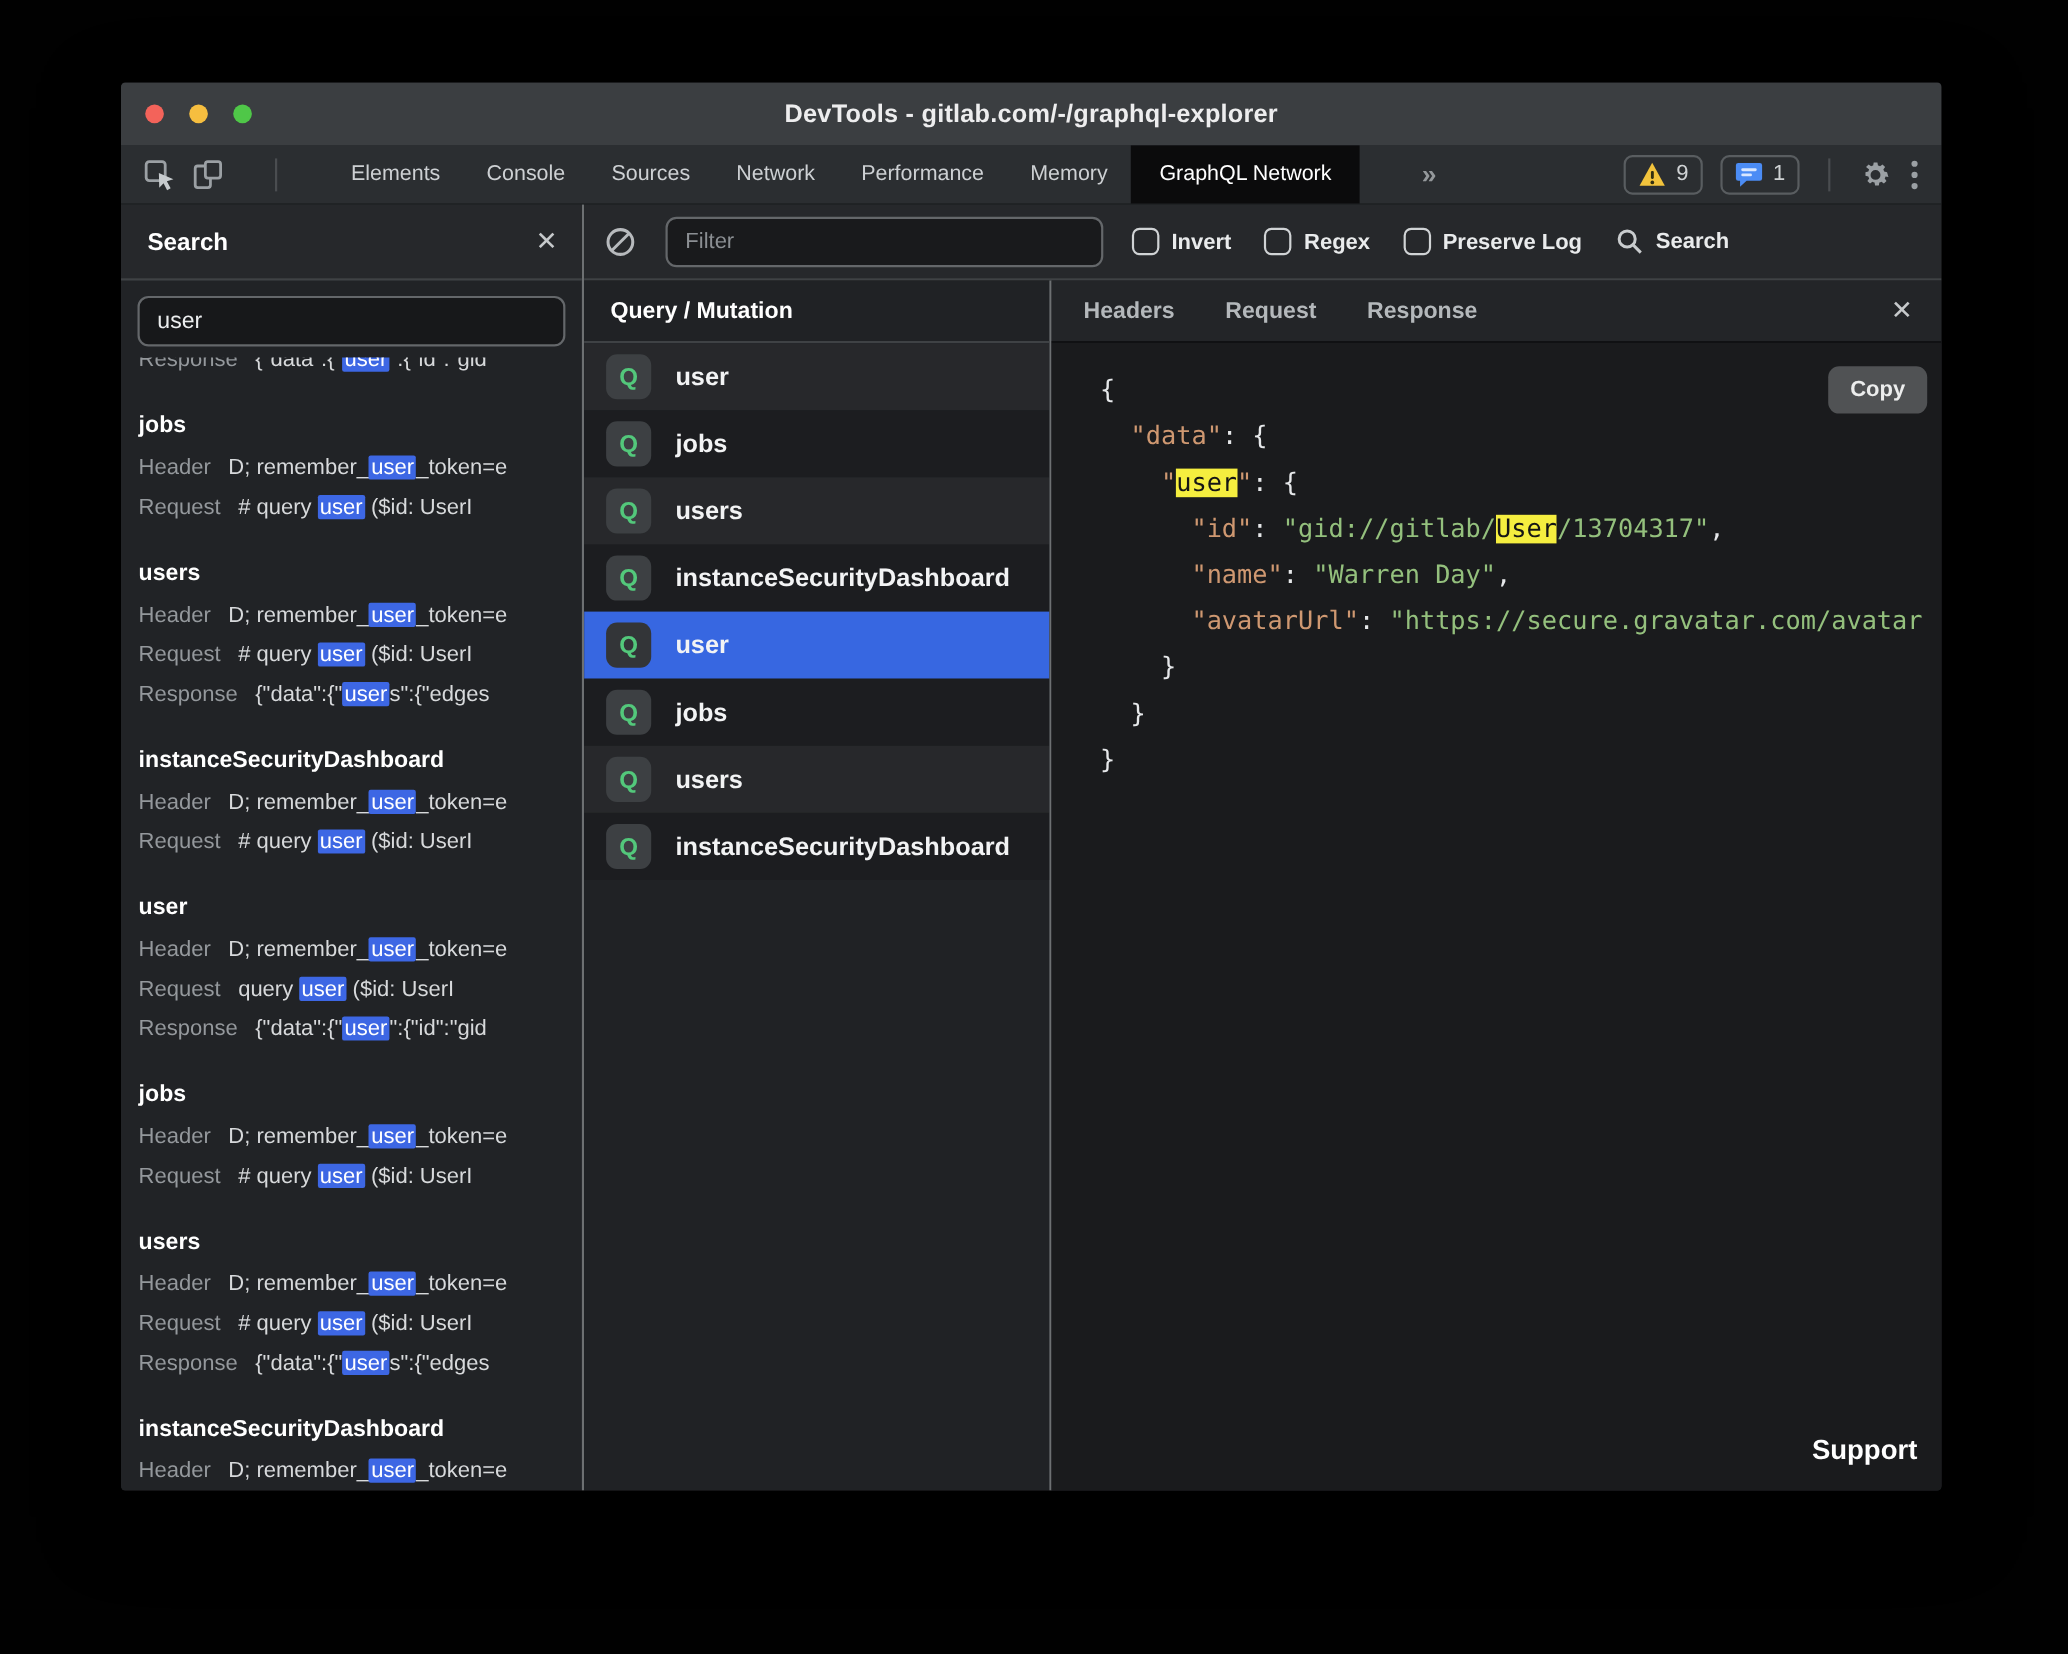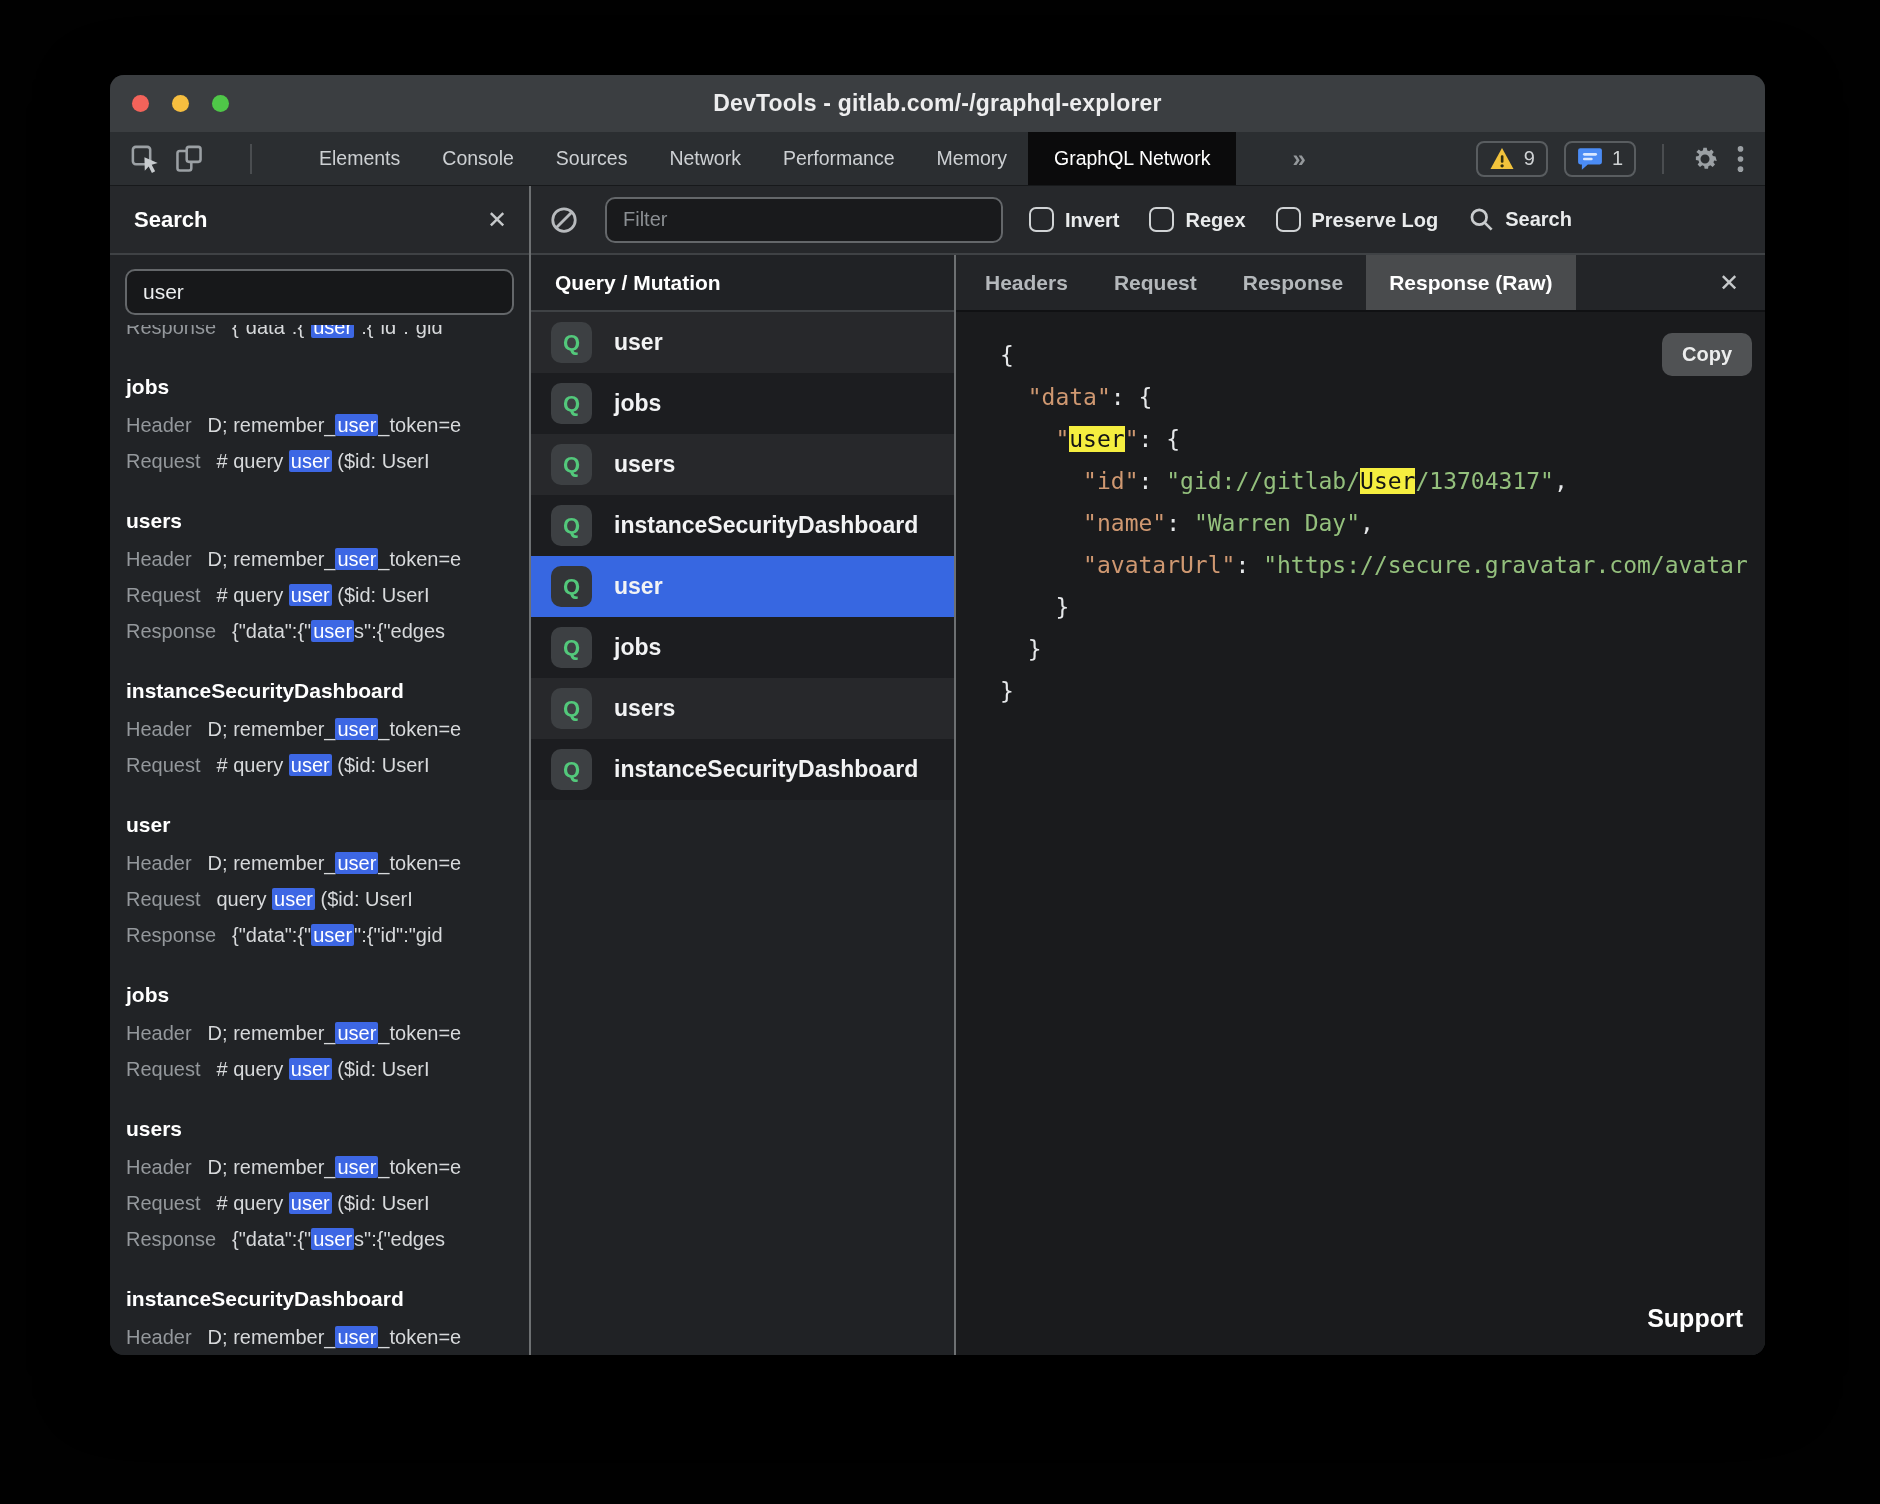--- a/index.html
+++ b/index.html
@@ -1,20 +1,20 @@
 <!DOCTYPE html>
 <html><head>
 <meta charset="utf-8">
 <style>
   * { box-sizing: border-box; margin: 0; padding: 0; }
   html,body { width:1880px; height:1504px; background:#010101; font-family:"Liberation Sans", sans-serif; overflow:hidden; }
 
   .window {
     position:absolute; left:110px; top:75px; width:1655px; height:1280px;
-    border-radius:14px; overflow:hidden; background:#202225;
+    border-radius:4px; overflow:hidden; background:#202225;
     box-shadow:0 24px 70px rgba(0,0,0,.65);
     display:flex; flex-direction:column;
   }
 
   
   .titlebar { height:57px; background:#3b3e41; position:relative; display:flex; align-items:center; justify-content:center; flex:0 0 auto; }
   .lights { position:absolute; left:22px; top:0; height:100%; display:flex; align-items:center; gap:23px; }
   .light { width:17px; height:17px; border-radius:50%; }
   .light.red { background:#f3635a; }
   .light.yellow { background:#f6be3f; }
@@ -297,21 +297,20 @@
               </div>
             </div>
         </div>
 
         <div class="dpanel">
           <div class="dtabs">
             <div style="display:flex; align-items:stretch;">
                 <div class="dtab">Headers</div>
                 <div class="dtab">Request</div>
                 <div class="dtab">Response</div>
-                <div class="dtab active">Response (Raw)</div>
               </div>
             <div class="dclose">
               <span class="xicon">✕</span>
             </div>
           </div>
           <div class="dcontent">
             <button class="copy-btn">Copy</button>
             <div>
                 <div class="jline"><span class="jp">{</span></div>
                 <div class="jline"><span class="jp">  </span><span class="jk">"data"</span><span class="jp">: {</span></div>

